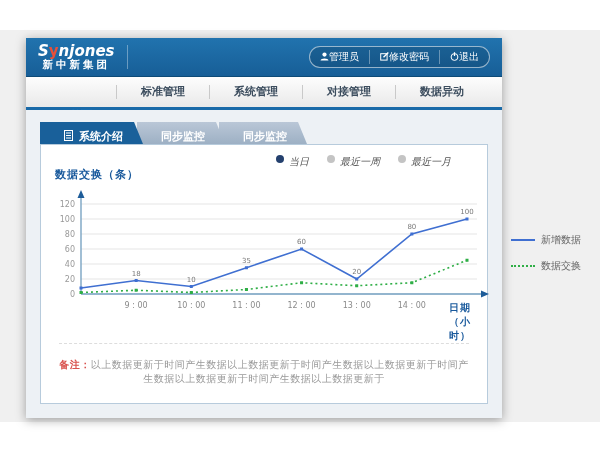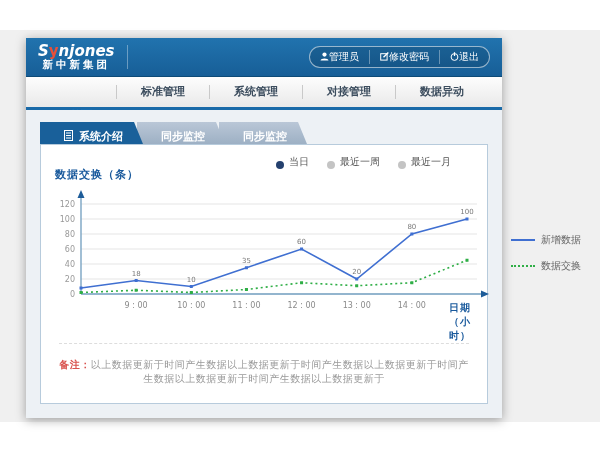--- a/index.html
+++ b/index.html
@@ -44,21 +44,21 @@
     position:relative;color:#fff;font-size:11px;font-weight:bold;display:flex;align-items:flex-end;gap:6px;
     padding:0 20px 0 24px;clip-path:polygon(0 0,calc(100% - 9px) 0,100% 100%,0 100%);cursor:pointer;
   }
   .tab.active{background:#19609a;z-index:3;}
   .tab.inactive{background:linear-gradient(#bac7d7,#9db0c4);margin-left:-6px;}
   .tab.inactive.t1{z-index:2;}
   .tab.inactive.t2{z-index:1;}
   .panel{position:relative;background:#fff;border:1px solid #b7cbdc;height:258px;}
   
   .radio-row{position:absolute;top:10px;right:36px;display:flex;gap:18px;}
-  .radio{display:flex;align-items:flex-end;gap:5px;font-size:10px;color:#555;cursor:pointer;}
+  .radio{display:flex;align-items:flex-start;gap:5px;font-size:10px;color:#555;cursor:pointer;font-style:italic;}
   .dot{width:8px;height:8px;border-radius:50%;background:#c4c4c4;}
   .radio.selected .dot{background:#24406e;}
   
   .ylabel{position:absolute;top:22px;left:14px;font-size:11px;font-weight:bold;color:#19599c;letter-spacing:1px;}
   .chart{position:absolute;top:44px;left:10px;}
   .legend{position:absolute;top:88px;left:470px;}
   .legend-row{display:flex;align-items:center;gap:6px;margin-bottom:12px;font-size:10px;color:#666;white-space:nowrap;}
   .sample{width:24px;height:0;border-top:2px solid #3f6fd1;}
   .sample.dotted{border-top-style:dotted;border-top-color:#2fae46;}
   .xlabel{position:absolute;top:156px;left:408px;font-size:10px;font-weight:bold;color:#19599c;letter-spacing:1px;}

